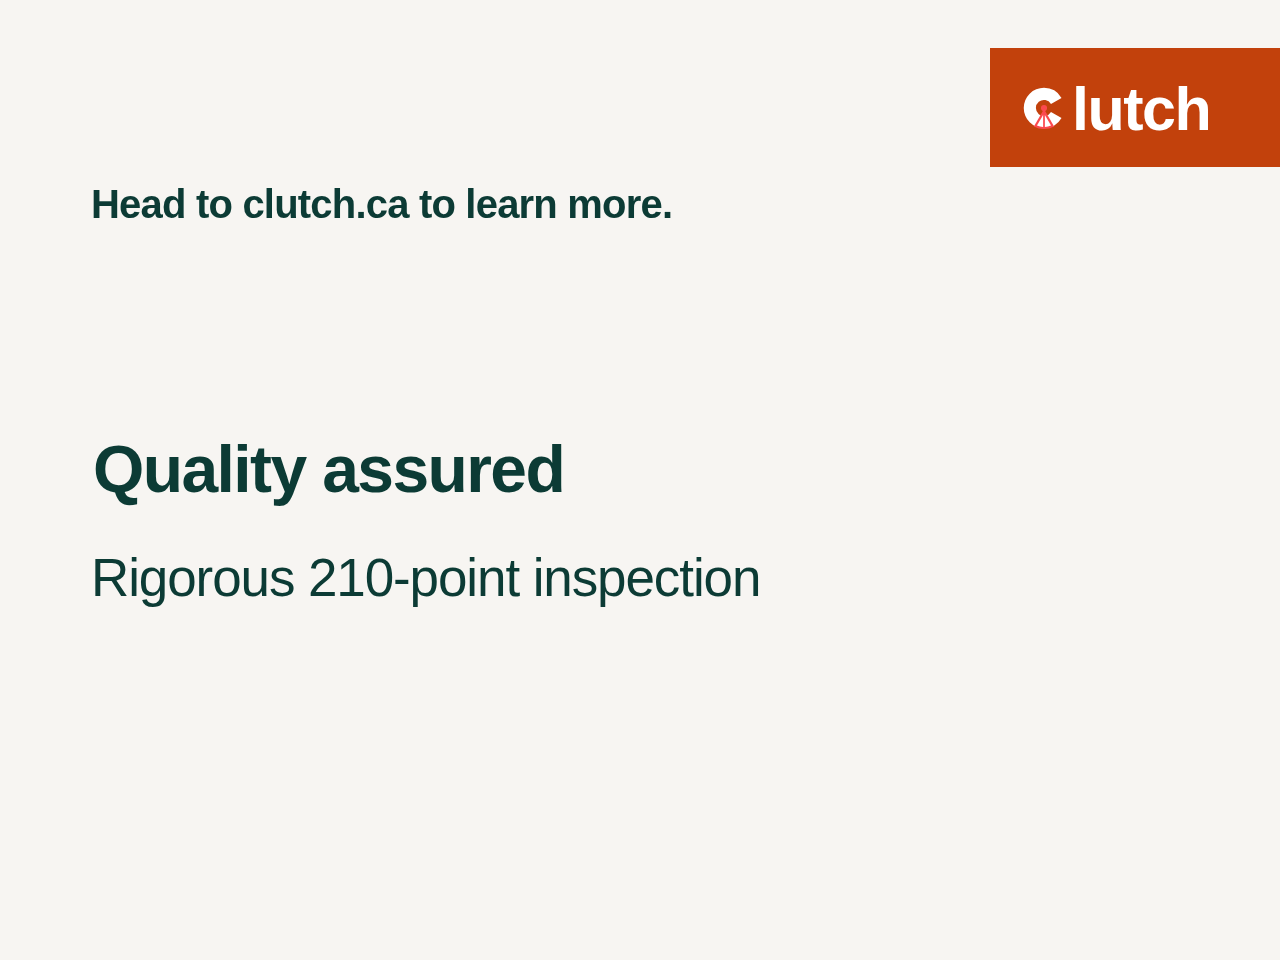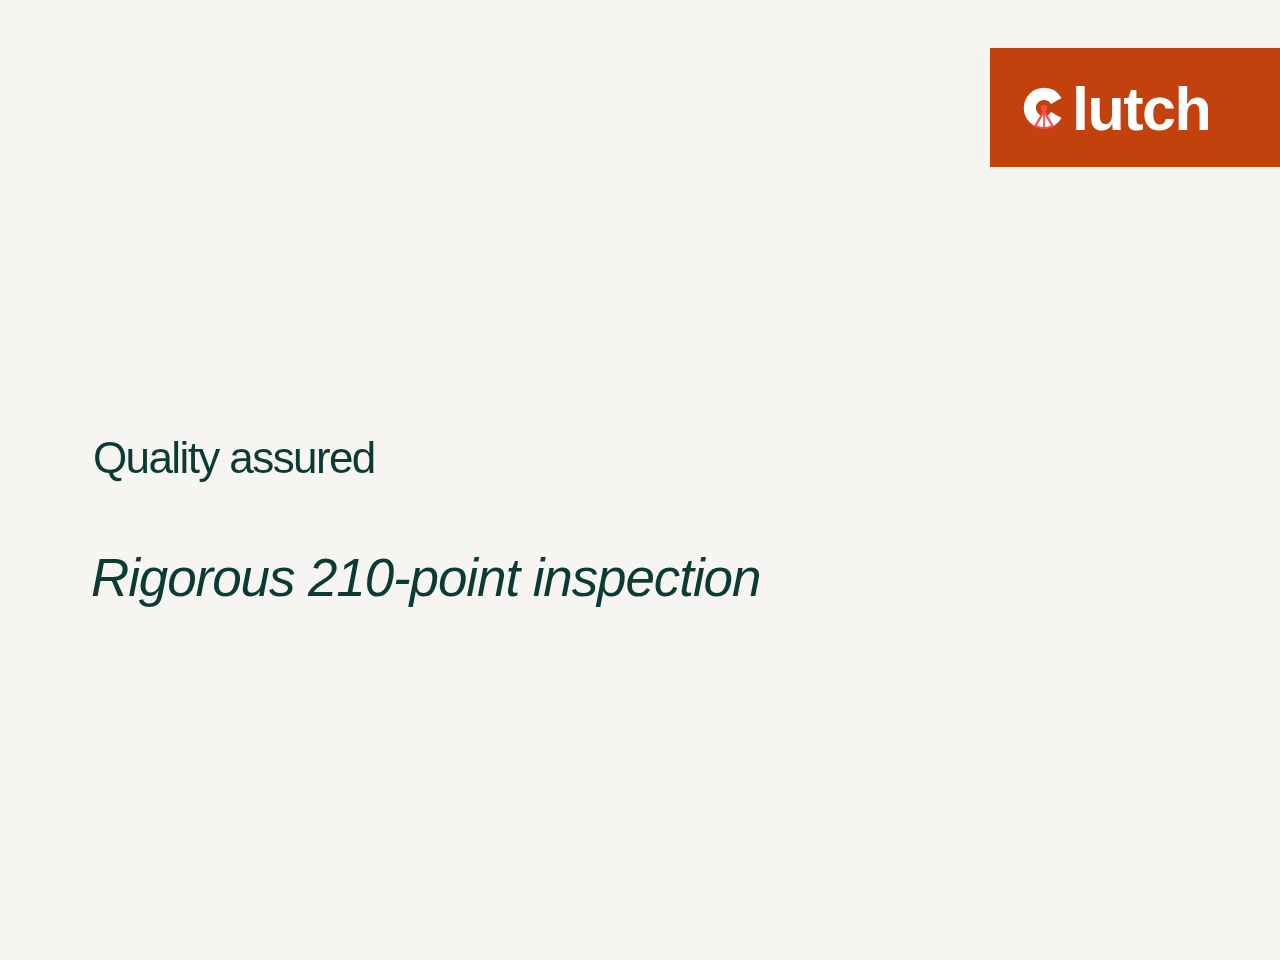--- a/index.html
+++ b/index.html
@@ -73,42 +73,41 @@
     color: #0c3b35;
     letter-spacing: -0.8px;
     line-height: 1.15;
     white-space: nowrap;
   }
 
   #headline {
     position: absolute;
     left: 93px;
     top: 434px;
-    font-size: 44px;
-    font-weight: normal;
+    font-size: 66px;
+    font-weight: bold;
     color: #0c3b35;
     letter-spacing: -1.6px;
     line-height: 1.08;
     white-space: nowrap;
   }
 
   #subcopy {
     position: absolute;
     left: 91px;
     top: 546px;
     font-size: 53px;
     font-weight: normal;
     color: #0c3b35;
     letter-spacing: -1.1px;
     line-height: 1.22;
   }
   #subcopy .sub-line {
     display: block;
     white-space: nowrap;
-    font-style: italic;
   }
 </style>
 </head>
 <body>
 
 <div id="slide">
 
   <div id="logo-block">
     <div id="logo-wordmark">
 
@@ -127,20 +126,21 @@
         <path d="M 50 50 m -7 0 a 7 7 0 1 0 14 0 a 7 7 0 1 0 -14 0" fill="#fb4a4e"></path>
 
         <path d="M 48 66 L 34 90 A 44 44 0 0 0 48 93 Z" fill="#ffffff"></path>
         <path d="M 52 66 L 66 90 A 44 44 0 0 1 52 93 Z" fill="#ffffff"></path>
       </svg>
 
       <span id="logo-text">lutch</span>
     </div>
   </div>
 
+  <div id="tagline">Head to clutch.ca to learn more.</div>
 
   <div id="headline">Quality assured</div>
 
   <div id="subcopy">
     <span class="sub-line">Rigorous 210-point inspection</span>
   </div>
 
 </div>
 
 </body></html>

